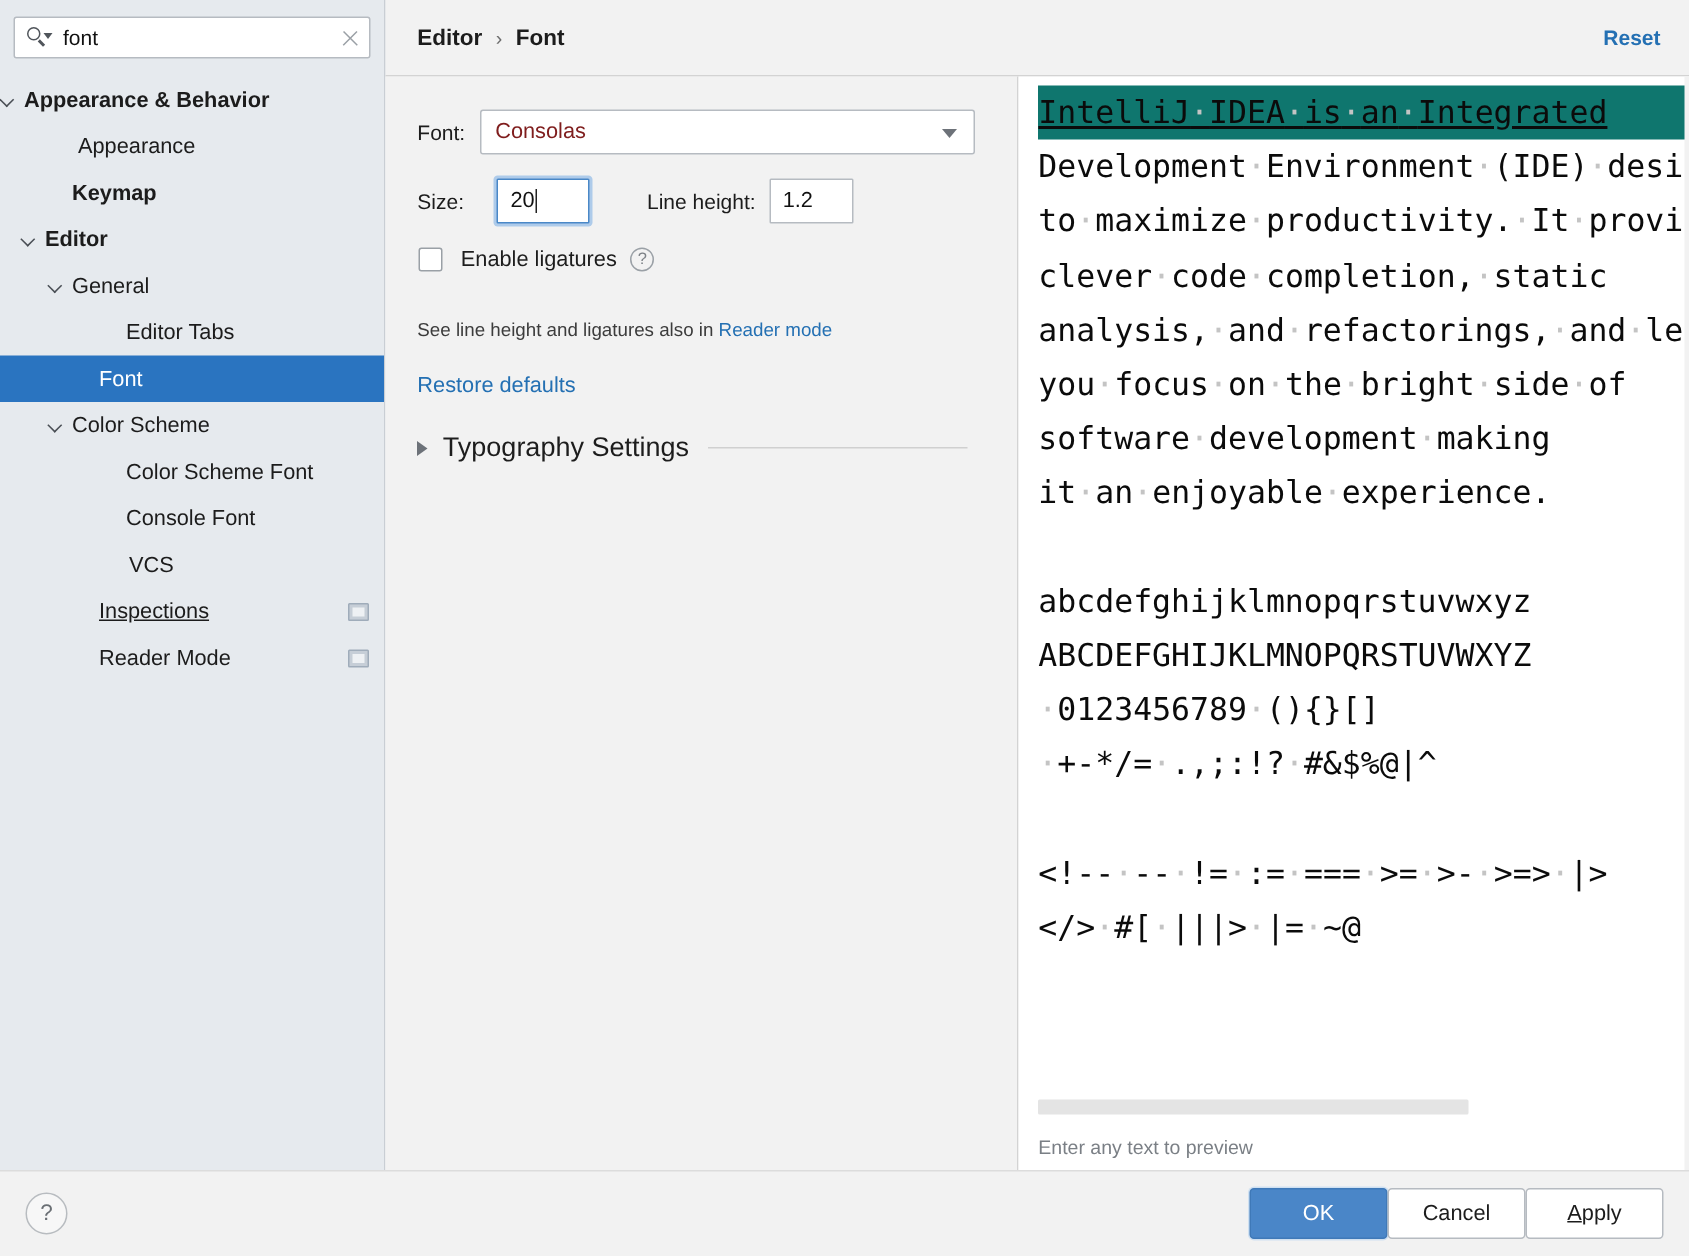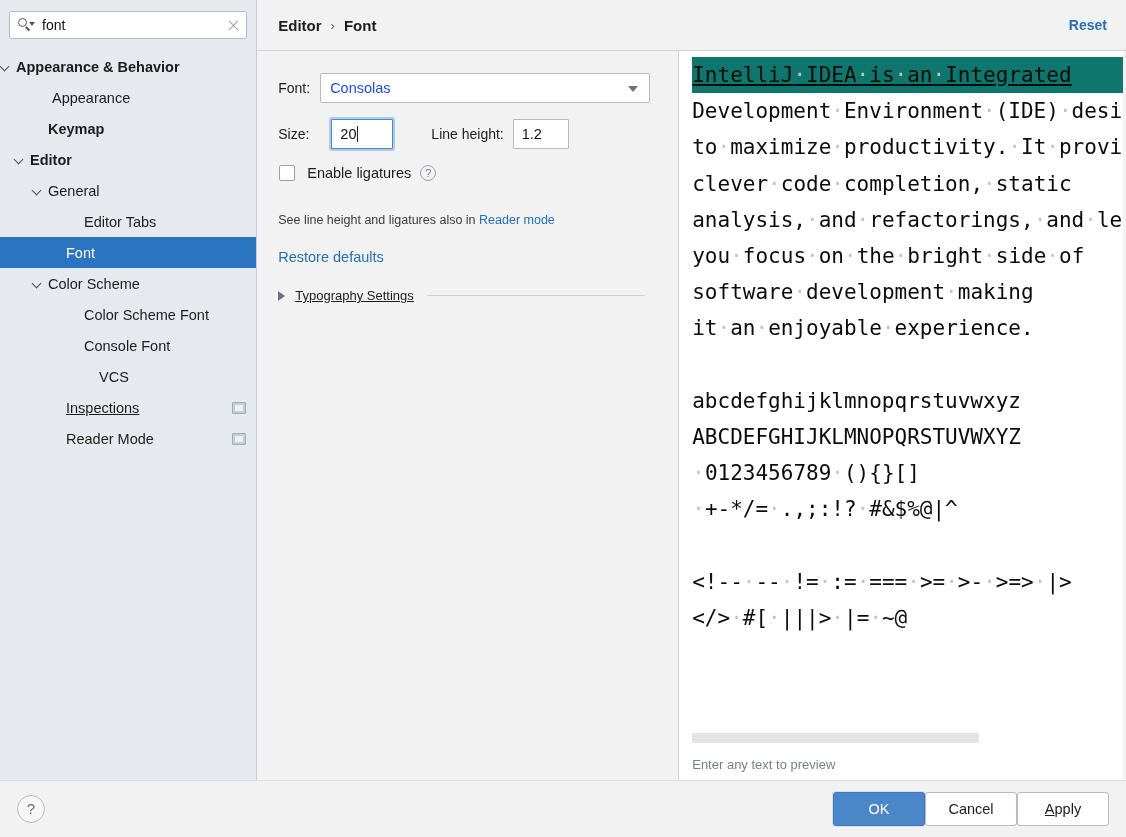--- a/index.html
+++ b/index.html
@@ -231,21 +231,21 @@
     border: 1px solid #b6bbc1;
     border-radius: 2px;
     margin-left: 10px;
     display: flex;
     align-items: center;
     padding: 0 0 0 9px;
     box-sizing: border-box;
     position: relative;
     cursor: default;
   }
-  .combo .val { font-size: 14.5px; color: #1d4ed8; }
+  .combo .val { font-size: 14.5px; color: #7f1d1d; }
   .combo .caret {
     position: absolute;
     right: 11px; top: 12px;
     width: 0; height: 0;
     border-left: 5.5px solid transparent;
     border-right: 5.5px solid transparent;
     border-top: 6px solid #6d7279;
   }
   .txtfield {
     height: 30px;
@@ -319,21 +319,21 @@
     cursor: default;
   }
   .typo-arrow {
     width: 0; height: 0;
     border-top: 5px solid transparent;
     border-bottom: 5px solid transparent;
     border-left: 7px solid #6d7279;
     margin-right: 10px;
     flex: 0 0 auto;
   }
-  .typo-label { font-size: 13px; text-decoration: underline; }
+  .typo-label { font-size: 18px; }
   .typo-line {
     flex: 1 1 auto;
     height: 1px;
     background: #d0d0d0;
     margin-left: 13px;
   }
 
   
   .preview {
     flex: 1 1 auto;
@@ -483,21 +483,21 @@
           <div class="tree-row" style="padding-left: 68px;">
             <span class="arrow"></span>
             <span class="label" style="margin-left: 5px;">Color Scheme Font</span>
           </div>
           <div class="tree-row" style="padding-left: 68px;">
             <span class="arrow"></span>
             <span class="label" style="margin-left: 5px;">Console Font</span>
           </div>
           <div class="tree-row" style="padding-left: 68px;">
             <span class="arrow"></span>
-            <span class="label" style="margin-left: 20px;">VCS</span>
+            <span class="label" style="margin-left: 7px;">VCS</span>
           </div>
           <div class="tree-row" style="padding-left: 50px; text-decoration: underline;">
             <span class="arrow"></span>
             <span class="label" style="margin-left: 5px;">Inspections</span>
             <span class="badge"></span>
           </div>
           <div class="tree-row" style="padding-left: 50px;">
             <span class="arrow"></span>
             <span class="label" style="margin-left: 5px;">Reader Mode</span>
             <span class="badge"></span>

